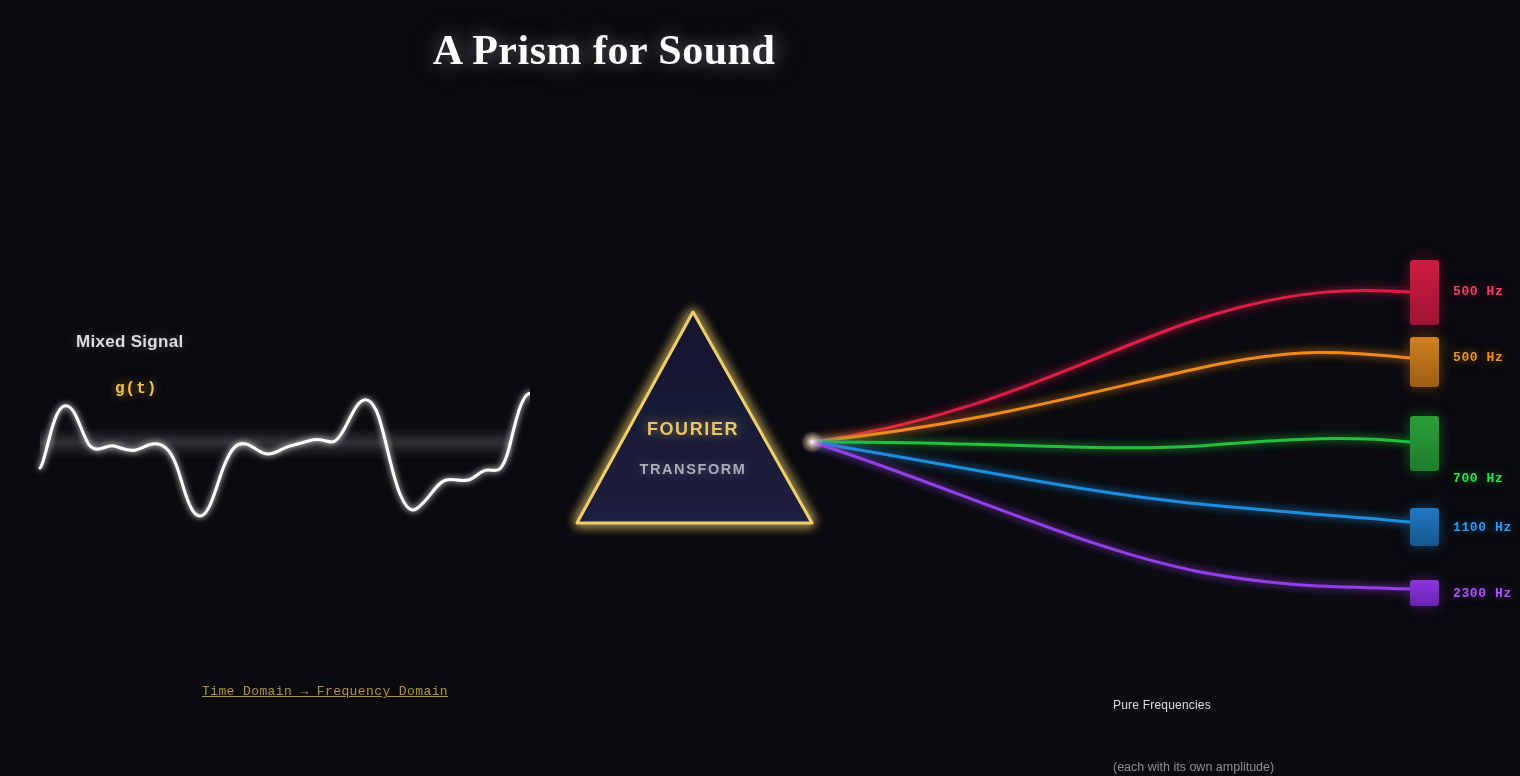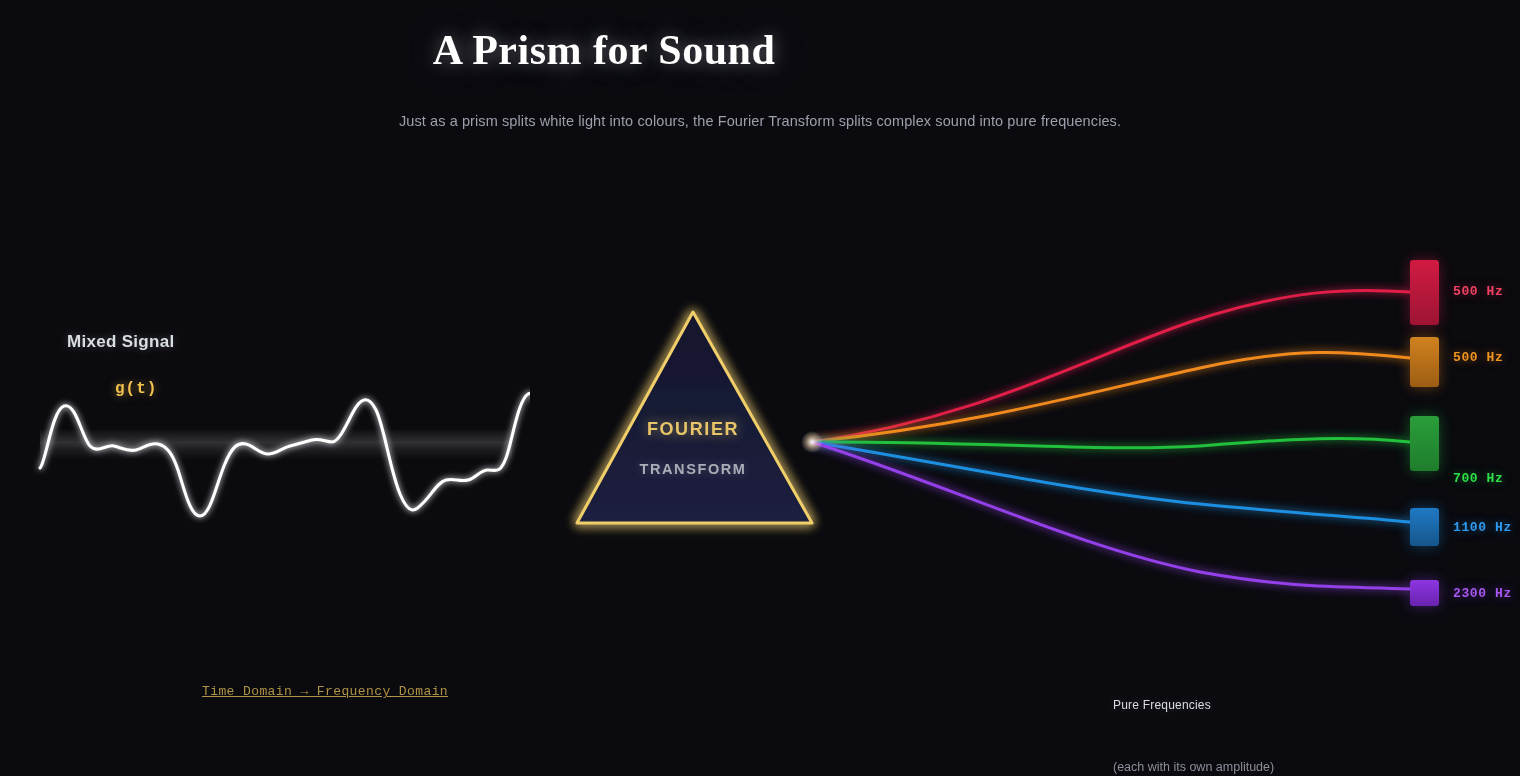--- a/index.html
+++ b/index.html
@@ -39,21 +39,21 @@
     width: 1520px;
     text-align: center;
     font-size: 14.5px;
     color: #9ba0ab;
     letter-spacing: 0.1px;
   }
 
   
   #mixed-signal-heading {
     position: absolute;
-    left: 67px;
+    left: 76px;
     top: 332px;
     font-size: 17px;
     font-weight: bold;
     color: #d9dde4;
     letter-spacing: 0.3px;
     text-shadow: 0 0 10px rgba(255,255,255,0.25);
   }
   #gt-label {
     position: absolute;
     left: 115px;
@@ -153,21 +153,20 @@
     font-size: 12.5px;
     color: #8a8f99;
   }
 </style>
 </head>
 <body style="background: rgb(10, 10, 15);">
 
 <div id="stage" style="background: rgb(10, 10, 15);">
 
   <div id="page-title">A Prism for Sound</div>
-  <div id="page-subtitle">Just as a prism splits white light into colours, the Fourier Transform splits complex sound into pure frequencies.</div>
 
   <div id="mixed-signal-heading">Mixed Signal</div>
   <div id="gt-label" style="color: rgb(242, 193, 78);">g(t)</div>
   <div id="white-beam"></div>
 
   <svg id="signal-svg" width="500" height="160">
     <defs>
       <filter id="wglow" x="-30%" y="-60%" width="160%" height="220%">
         <feGaussianBlur stdDeviation="3" result="b"></feGaussianBlur>
         <feMerge>

